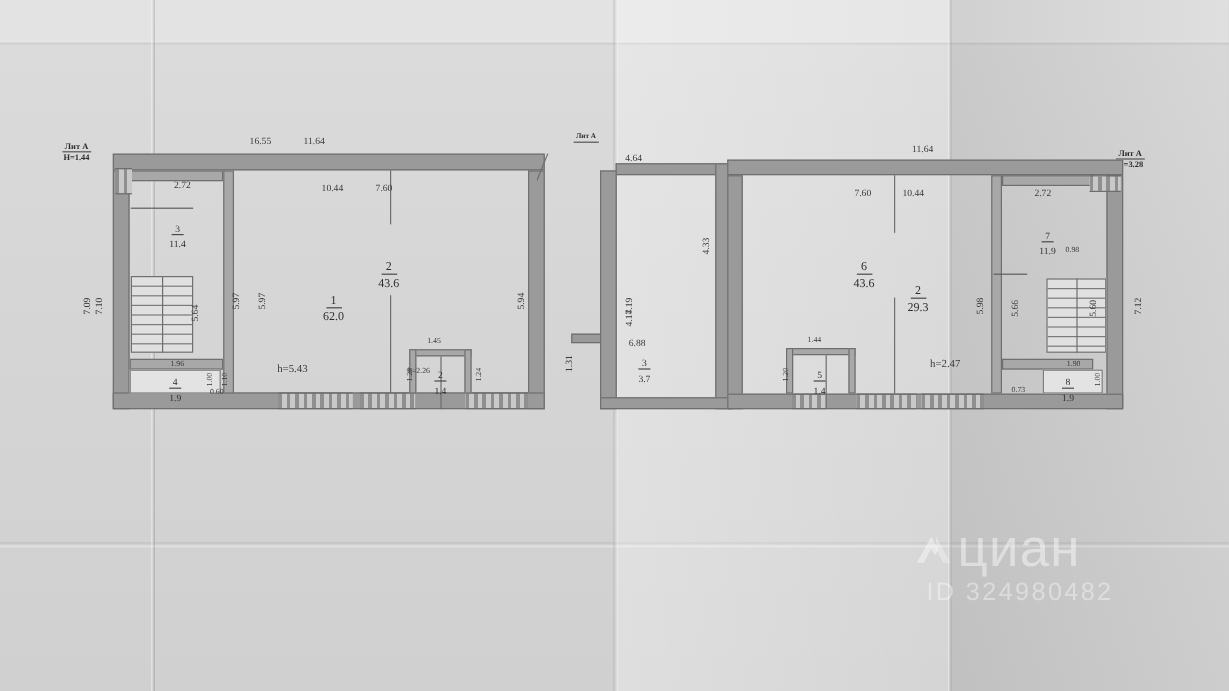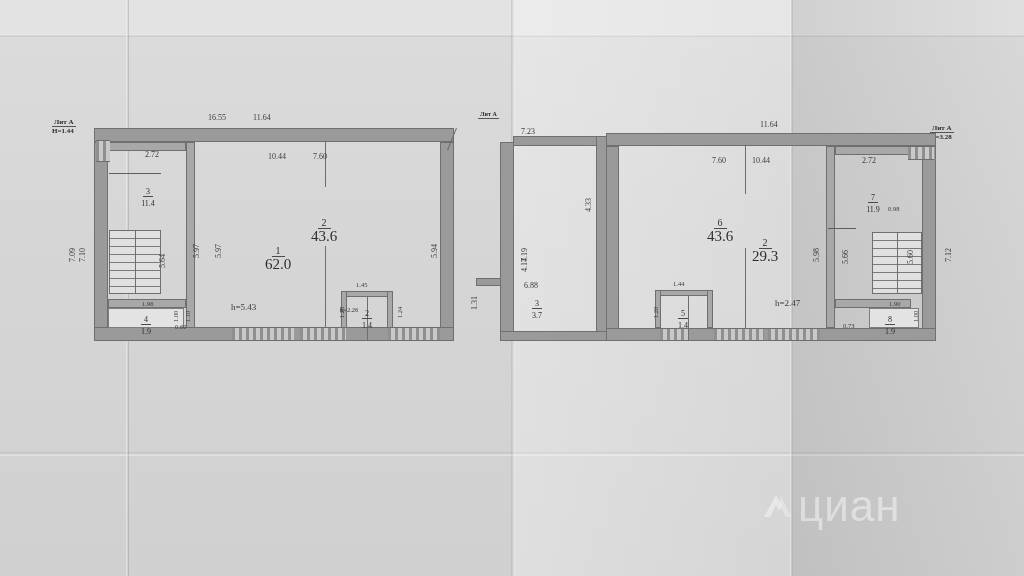--- a/index.html
+++ b/index.html
@@ -32,38 +32,38 @@
   .wall.light{background:#a8a8a8;}
   .thin{position:absolute;background:#6e6e6e;}
   .room-fill{position:absolute;background:#e3e3e3;border:1px solid #7d7d7d;box-sizing:border-box;}
 
   .lbl{position:absolute;color:#3a3a3a;font-size:8px;line-height:9px;white-space:nowrap;}
   .lbl.tiny{font-size:6.5px;line-height:7px;}
   .lbl.vert{transform-origin:0 0;transform:rotate(-90deg);}
 
   .roomnum{position:absolute;text-align:center;color:#2e2e2e;white-space:nowrap;}
   .roomnum .n{font-size:10px;line-height:10px;border-bottom:1px solid #4a4a4a;padding:0 4px;display:inline-block;}
-  .roomnum .a{font-size:15px;line-height:11px;display:block;padding-top:1px;}
+  .roomnum .a{font-size:10px;line-height:11px;display:block;padding-top:1px;}
   .roomnum.small .n{font-size:8px;line-height:8px;padding:0 3px;}
   .roomnum.small .a{font-size:8px;line-height:9px;}
 
-  .litblock{position:absolute;color:#2b2b2b;font-size:7px;line-height:8px;font-weight:bold;text-align:left;}
+  .litblock{position:absolute;color:#2b2b2b;font-size:7px;line-height:8px;font-weight:bold;text-align:center;}
   .litblock .l1{border-bottom:1px solid #555;padding:0 2px;display:block;}
 
   .stair{position:absolute;border:1px solid #6f6f6f;box-sizing:border-box;background:#e0e0e0;}
   .stair i{position:absolute;left:0;right:0;height:1px;background:#7a7a7a;display:block;}
 
   .hatch{position:absolute;box-sizing:border-box;
     background:repeating-linear-gradient(90deg,#8f8f8f 0 3px,#c9c9c9 3px 7px);
     border-top:1px solid #6d6d6d;border-bottom:1px solid #6d6d6d;}
 
   .arrowline{position:absolute;background:#5d5d5d;height:1px;}
 
   
-  #wm{position:absolute;left:752px;top:481px;width:260px;height:90px;pointer-events:none;}
+  #wm{position:absolute;left:752px;top:433px;width:260px;height:90px;pointer-events:none;}
   #wm .wtext{position:absolute;left:46px;top:2px;font-family:"Liberation Sans",sans-serif;
     font-size:44px;line-height:46px;color:rgba(255,255,255,.45);letter-spacing:1px;}
   #wm .wid{position:absolute;left:20px;top:50px;font-family:"Liberation Sans",sans-serif;
     font-size:21px;line-height:22px;color:rgba(255,255,255,.40);letter-spacing:2px;}
   #wm .wlogo{position:absolute;left:8px;top:6px;width:36px;height:36px;}
 </style>
 </head>
 <body>
 
 <div id="sheet">
@@ -162,21 +162,21 @@
     <span class="n">2</span>
     <span class="a">1.4</span>
   </div>
   <div class="lbl tiny" style="left:340px;top:306px;">h=2.26</div>
 
   <div class="litblock" style="left:478px;top:110px;font-size:6px;">
     <span class="l1">Лит А</span>
   </div>
   <div class="thin" style="left:456px;top:128px;width:1px;height:24px;transform:rotate(22deg);transform-origin:top;"></div>
 
-  <div class="lbl" style="left:521px;top:127px;">7.23</div>
+  <div class="lbl" style="left:521px;top:127px;">4.64</div>
 
   <div class="wall" style="left:513px;top:136px;width:92px;height:10px;"></div>
   <div class="wall" style="left:476px;top:278px;width:30px;height:8px;"></div>
   <div class="wall" style="left:500px;top:142px;width:14px;height:199px;"></div>
   <div class="wall" style="left:596px;top:136px;width:14px;height:205px;"></div>
   <div class="wall" style="left:500px;top:331px;width:110px;height:10px;"></div>
 
   <div class="lbl vert" style="left:584px;top:212px;">4.33</div>
   <div class="lbl vert" style="left:520px;top:262px;">4.19</div>
   <div class="lbl vert" style="left:520px;top:272px;">4.17</div>
@@ -267,15 +267,16 @@
     <span class="n">5</span>
     <span class="a">1.4</span>
   </div>
 
   <div id="wm">
     <svg class="wlogo" viewBox="0 0 36 36">
       <path d="M4 30 L16 8 L22 19 L19 24 L16 18 L10 30 Z" fill="rgba(255,255,255,0.42)"></path>
       <path d="M20 8 L32 30 L26 30 L20 19 Z" fill="rgba(255,255,255,0.30)"></path>
     </svg>
     <div class="wtext">циан</div>
+    <div class="wid">ID 324980482</div>
   </div>
 
 </div>
 
 </body></html>

